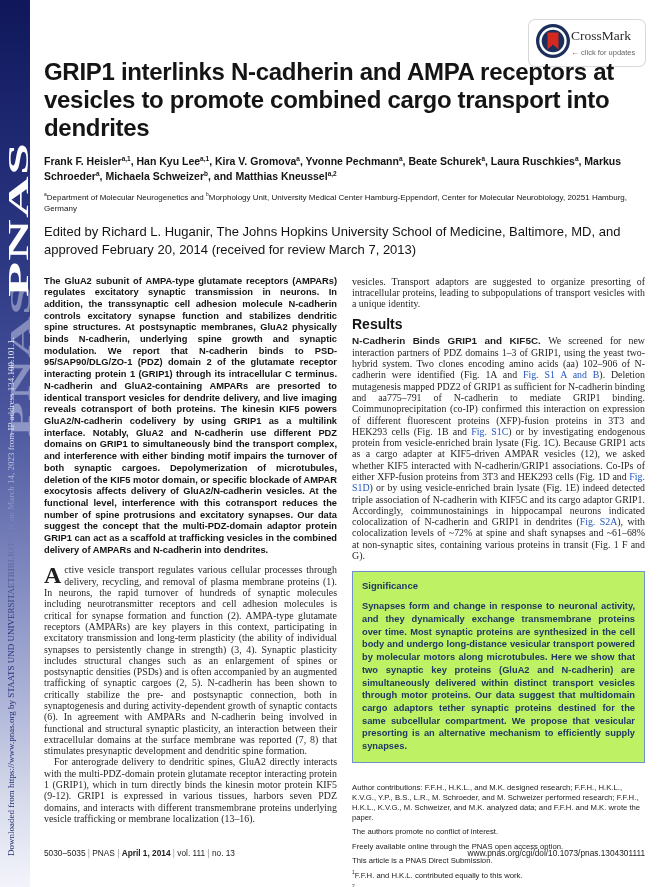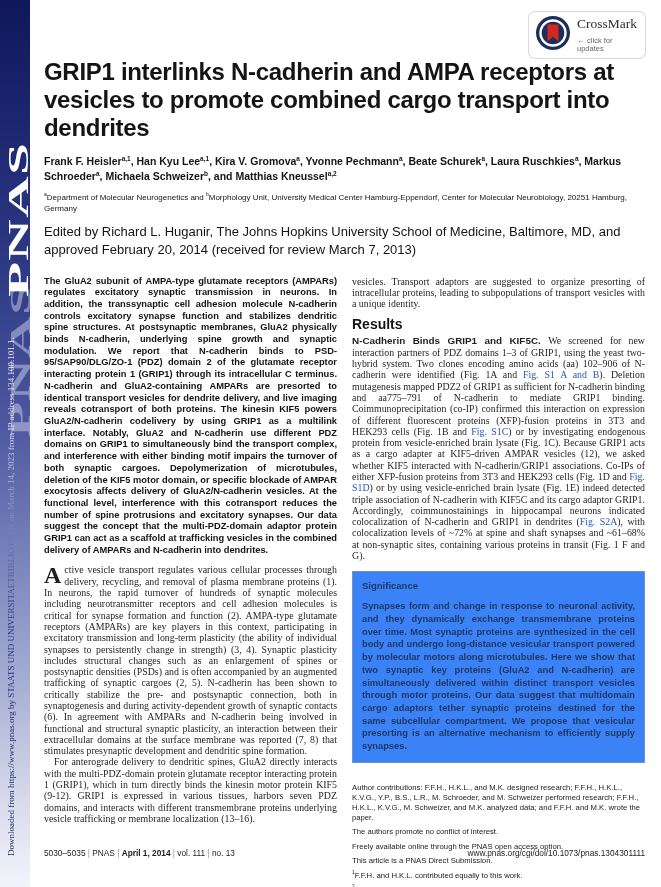--- a/index.html
+++ b/index.html
@@ -35,23 +35,23 @@
   }
   @supports ((-webkit-background-clip: text) or (background-clip: text)) {
     .dl-notice {
       background:linear-gradient(to right, #1c2668 0%, #273278 45%, #8f98c8 68%, #e6e9f6 82%, #f4f5fc 100%);
       -webkit-background-clip:text; background-clip:text; color:transparent;
     }
   }
 
   
   .crossmark {
-    position:absolute; top:12px; right:16px; width:116px; height:46px;
+    position:absolute; top:20px; right:16px; width:116px; height:46px;
     border-radius:6px; background:#fff; box-shadow:0 0 0 1px #d9d9d9;
-    display:flex; align-items:center; padding:4px 6px; gap:6px;
+    display:flex; align-items:center; padding:4px 6px; 
   }
   .cm-text { display:flex; flex-direction:column; line-height:1.05; }
   .cm-title { font-family:"Liberation Serif", serif; font-size:13.5px; color:#2b2b2b; }
   .cm-sub { font-size:7.5px; color:#666; margin-top:6px; }
   .cm-arrow { color:#d5281f; font-size:8px; }
 
   
   .content { position:absolute; left:44px; top:58px; width:601px; }
   .title {
     font-size:24px; font-weight:bold; line-height:1.16; letter-spacing:-0.3px;
@@ -77,21 +77,21 @@
   .dropcap {
     float:left; font-family:"Liberation Serif", serif; font-size:24px; line-height:20px;
     font-weight:bold; padding-right:3px; padding-top:1px;
   }
   .results-head { font-size:14px; font-weight:bold; margin:7px 0 3px 0; color:#141414; }
   .bsans { font-family:"Liberation Sans", sans-serif; font-weight:bold; }
   .lnk { color:#2456c0; }
   .muted { color:#999; }
 
   .signif {
-    margin-top:10px; background:#3b82f6; border:1.5px solid #6f92c8;
+    margin-top:10px; background:#bef264; border:1.5px solid #6f92c8;
     padding:8px 9px 9px 9px;
   }
   .signif-head { font-size:9.5px; font-weight:bold; color:#1f3864; margin-bottom:9px; }
   .signif-body {
     font-size:9.3px; font-weight:bold; color:#1f3864; line-height:12.7px; text-align:justify;
   }
 
   .footnotes { margin-top:20px; font-size:7.7px; line-height:10px; color:#1a1a1a; }
   .fn { margin-bottom:4.5px; }
 

